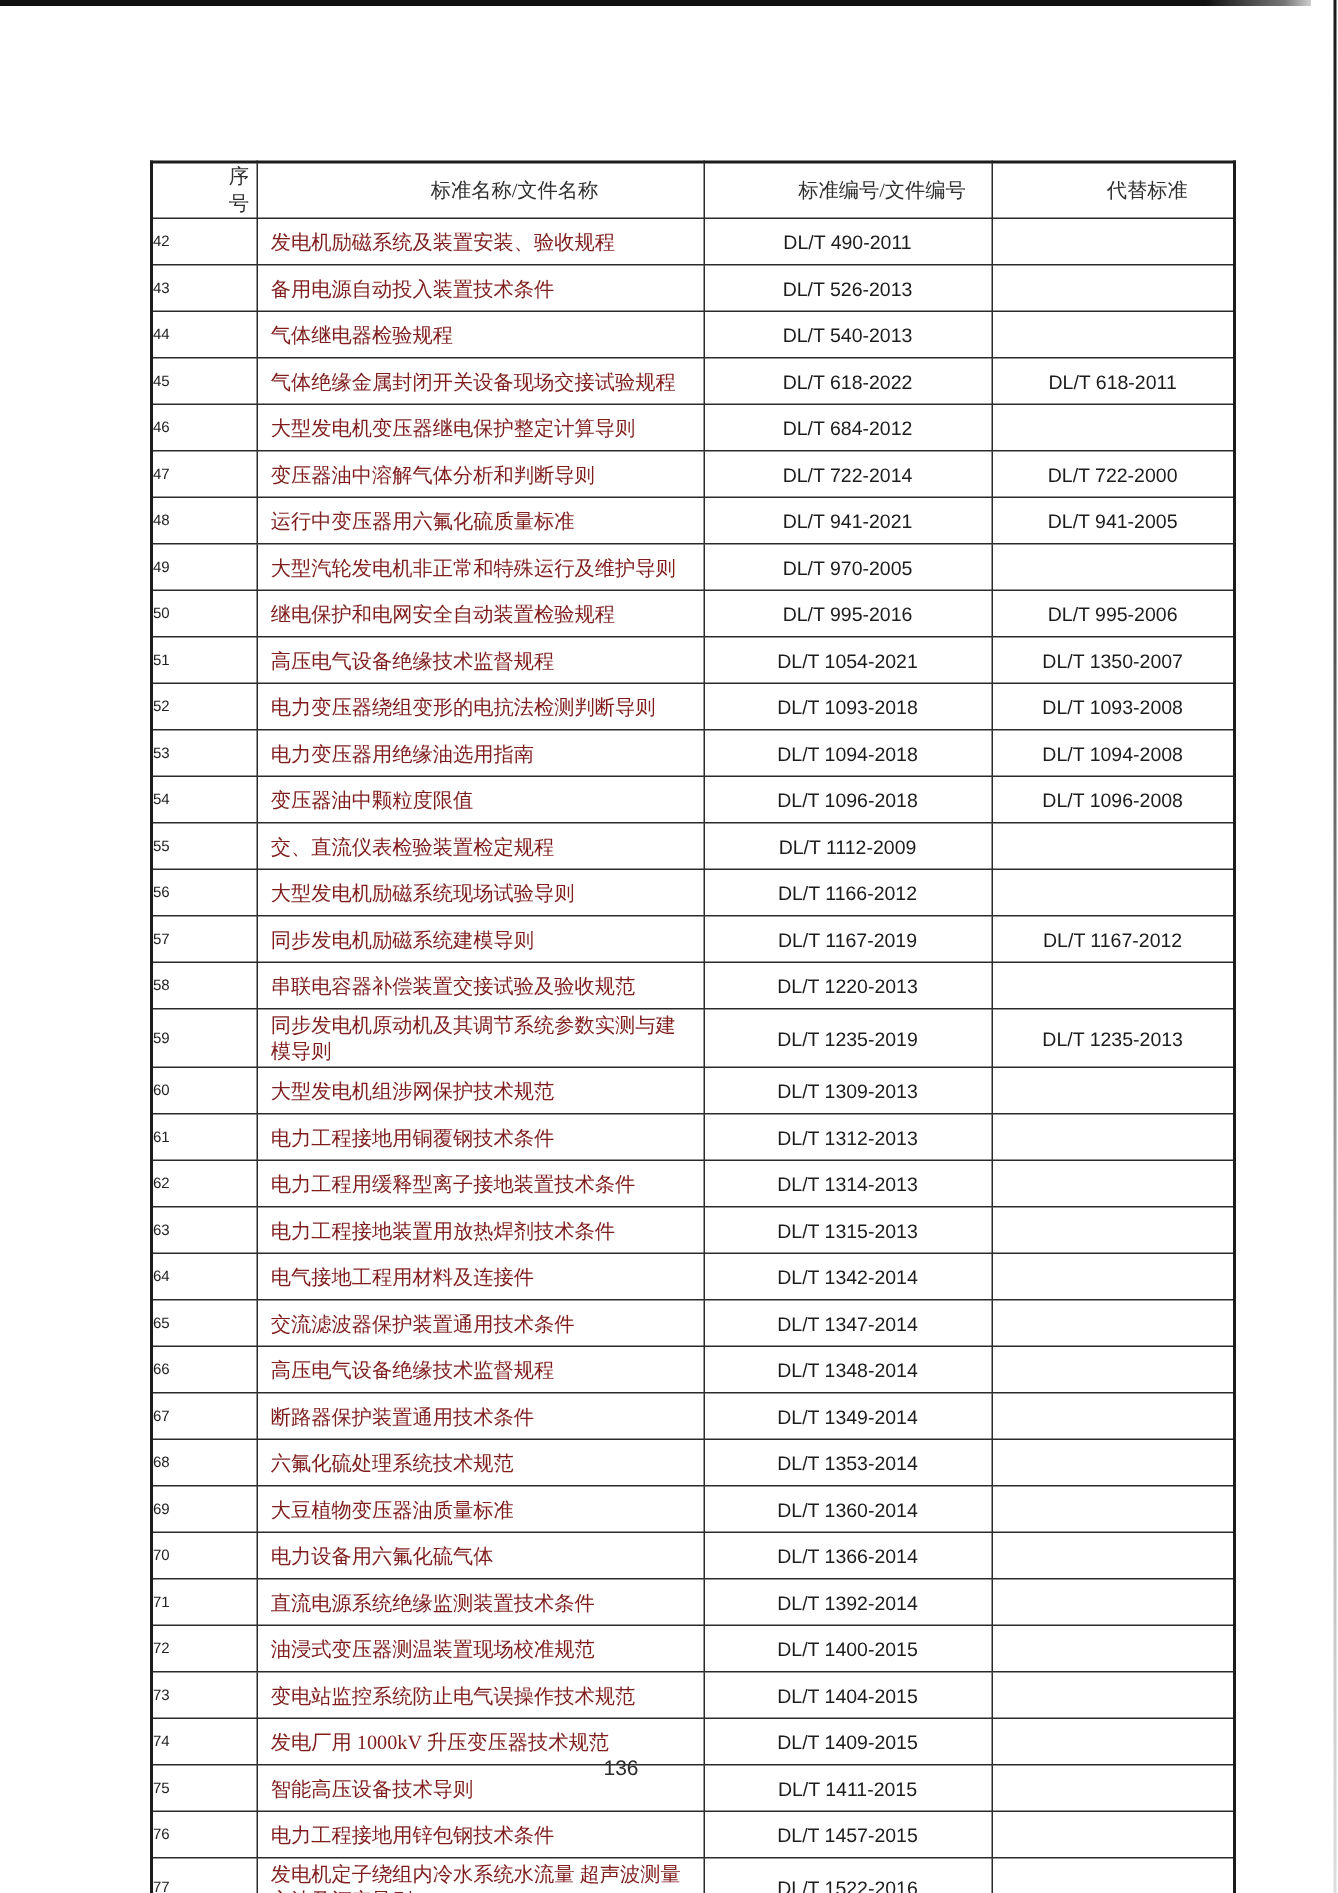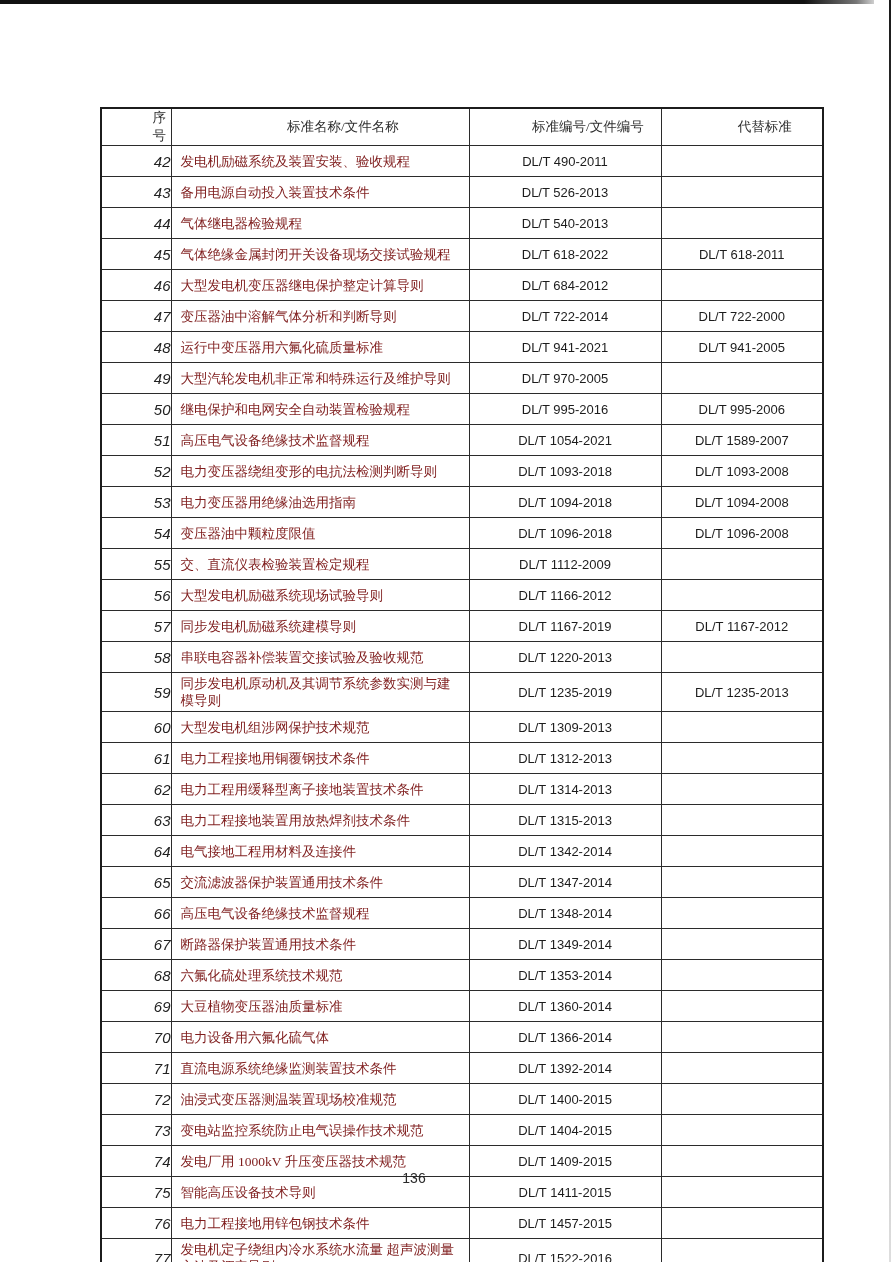--- a/index.html
+++ b/index.html
@@ -41,25 +41,24 @@
   .standards thead th {
     height: 27px;
     font-weight: normal;
     font-size: 13.5px;
     color: #2f2f2f;
     text-align: center;
     padding-left: 46px;
   }
   .standards td { height: 26px; }
   td.cell-no {
-    text-align: right;
+    text-align: left;
     font-family: "Liberation Sans", "DejaVu Sans", sans-serif;
-    font-size: 15px;
+    font-size: 10px;
     color: #222;
-    font-style: italic;
   }
   td.cell-name {
     text-align: left;
     padding: 2px 6px 2px 9px;
     font-size: 13.5px;
     line-height: 17px;
     color: #7f1d1d;
   }
   td.cell-code, td.cell-repl {
     text-align: center;
@@ -163,21 +162,21 @@
           <td class="cell-no">50</td>
           <td class="cell-name">继电保护和电网安全自动装置检验规程</td>
           <td class="cell-code">DL/T 995-2016</td>
           <td class="cell-repl">DL/T 995-2006</td>
         </tr>
 
         <tr>
           <td class="cell-no">51</td>
           <td class="cell-name">高压电气设备绝缘技术监督规程</td>
           <td class="cell-code">DL/T 1054-2021</td>
-          <td class="cell-repl">DL/T 1589-2007</td>
+          <td class="cell-repl">DL/T 1350-2007</td>
         </tr>
 
         <tr>
           <td class="cell-no">52</td>
           <td class="cell-name">电力变压器绕组变形的电抗法检测判断导则</td>
           <td class="cell-code">DL/T 1093-2018</td>
           <td class="cell-repl">DL/T 1093-2008</td>
         </tr>
 
         <tr>

